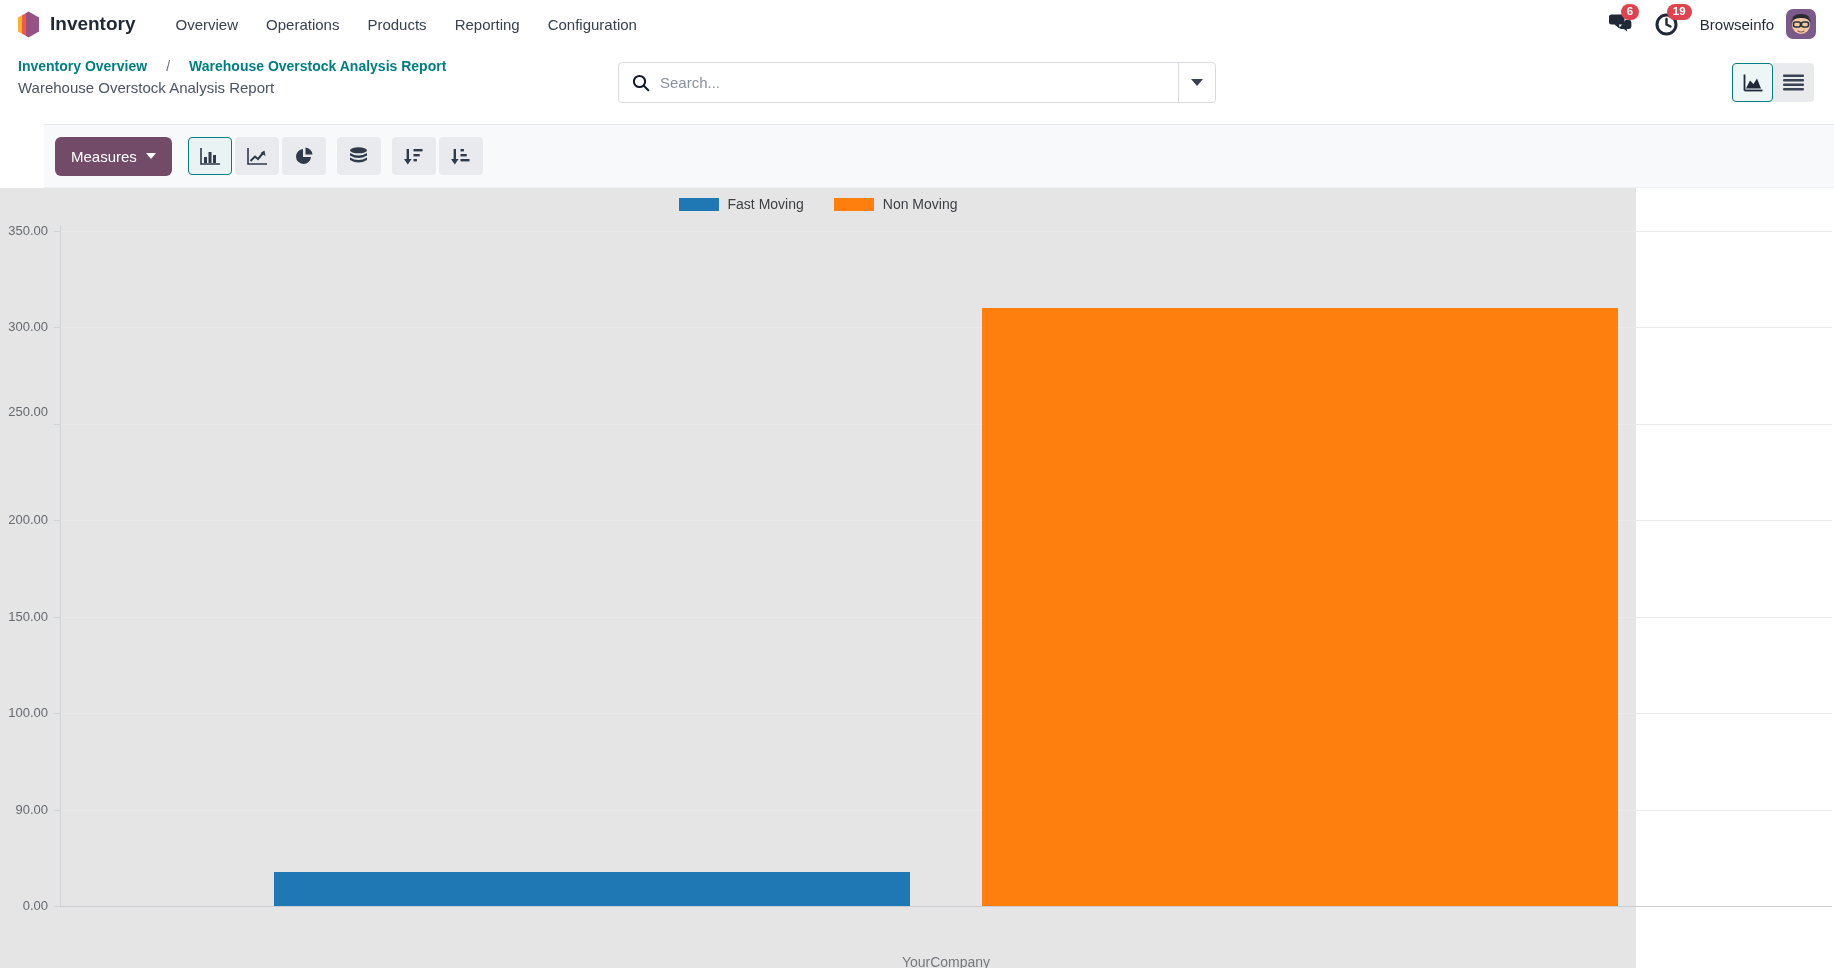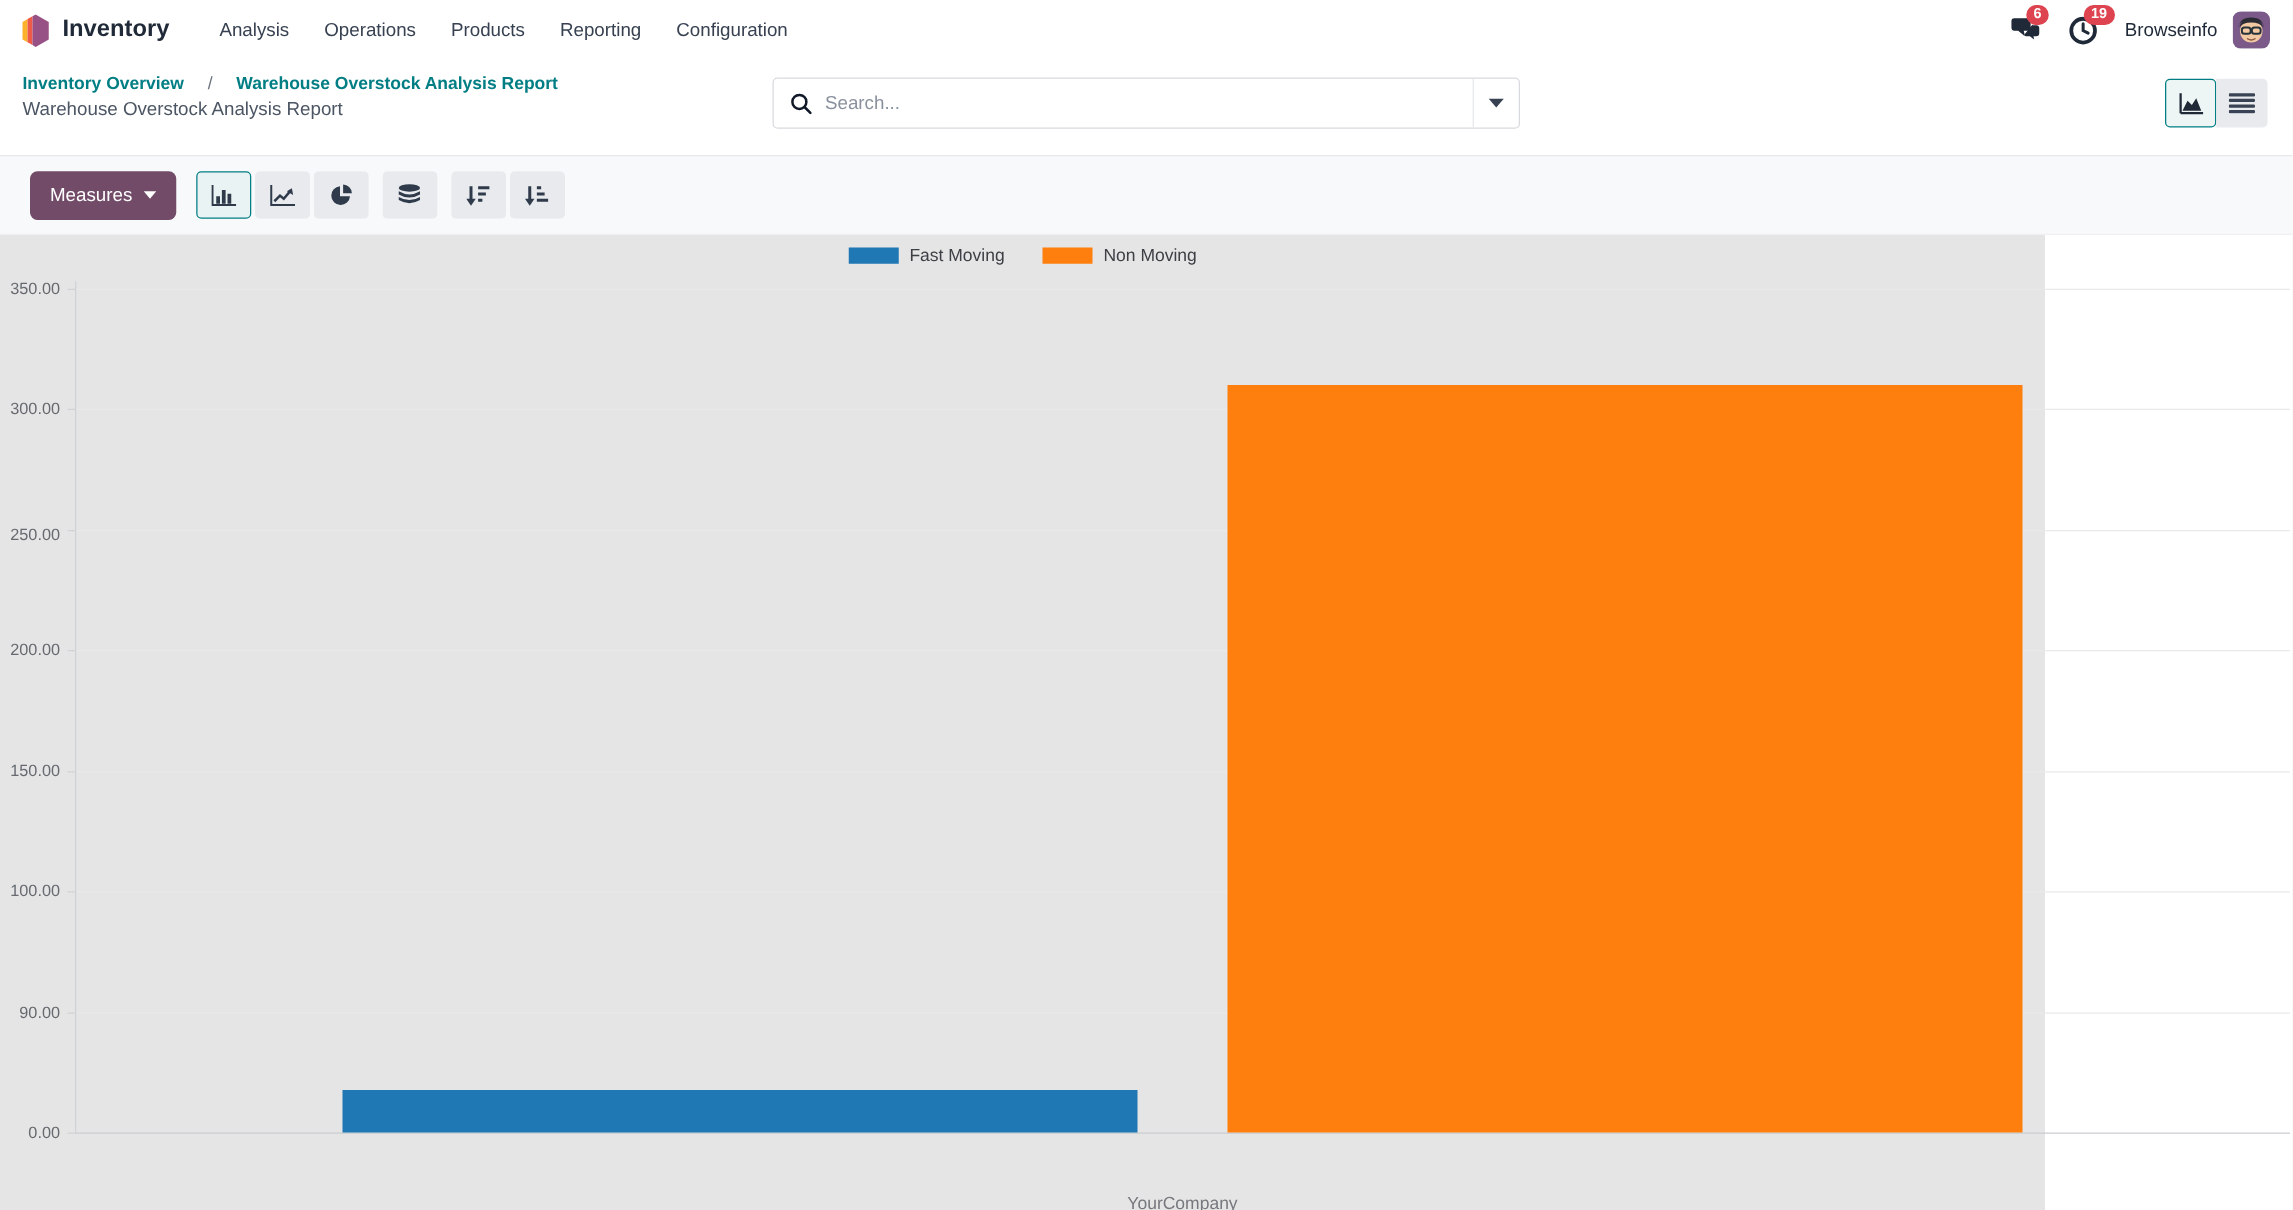--- a/index.html
+++ b/index.html
@@ -43,21 +43,21 @@
     border-top:7px solid #374151; }
   .switcher{ position:absolute; right:20px; top:15px; display:flex; }
   .switch-btn{ width:41px; height:39px; display:flex; align-items:center; justify-content:center;
     background:#e8eaed; cursor:pointer; color:#2f3a4a; }
   .switch-btn.first{ border-radius:4px 0 0 4px; }
   .switch-btn.last{ border-radius:0 4px 4px 0; }
   .switch-btn.active{ background:#edf5f5; border:1px solid #017e84; border-radius:4px; color:#1f2937; }
 
   
   .toolbar{ height:64px; background:#f8f9fb; border-top:1px solid #e6e8eb;
-    border-bottom:1px solid #eef0f2; display:flex; align-items:center; padding:0 24px; }
+    border-bottom:1px solid #eef0f2; display:flex; align-items:center; padding:0 11px;margin-left:44px; }
   .measures-btn{ height:39px; background:#714B67; color:#fff; border:none; border-radius:6px;
     font-size:15px; font-family:inherit; padding:0 16px; display:flex; align-items:center; gap:9px;
     cursor:pointer; }
   .measures-btn .caret{ width:0; height:0; border-left:5px solid transparent;
     border-right:5px solid transparent; border-top:6px solid #fff; }
   .chart-btns{ display:flex; align-items:center; margin-left:16px; gap:3px; }
   .cbtn{ width:44px; height:38px; background:#e8eaed; border:1px solid transparent; border-radius:4px;
     display:flex; align-items:center; justify-content:center; color:#2f3a4a; cursor:pointer; }
   .cbtn.active{ background:#eaf3f3; border-color:#017e84; }
   .cbtn.gap{ margin-left:8px; }
@@ -85,21 +85,21 @@
     <div class="brand">
       <span style="display:flex;">
         <svg width="27" height="29" viewBox="0 0 27 29">
           <polygon points="4,7.5 8,5.2 8,23.8 4,21.5" fill="#fcb12b"></polygon>
           <polygon points="8,5.2 12,3 12,26 8,23.8" fill="#ed5b48"></polygon>
           <polygon points="12,3 14.5,1.5 25,7.5 25,21.5 14.5,27.5 12,26" fill="#985184"></polygon>
         </svg>
       </span>
       <span class="brand-name">Inventory</span>
     </div>
-    <span class="nav-item">Analysis</span>
+    <span class="nav-item">Overview</span>
     <span class="nav-item">Operations</span>
     <span class="nav-item">Products</span>
     <span class="nav-item">Reporting</span>
     <span class="nav-item">Configuration</span>
   </div>
   <div class="nav-right">
     <div class="icon-btn">
       <span style="display:flex;">
         <svg width="24" height="22" viewBox="0 0 24 22" fill="#1f2937">
           <path d="M2.5 1.5h10.5a2.5 2.5 0 0 1 2.5 2.5v5a2.5 2.5 0 0 1-2.5 2.5h-3l1 4.5-5.5-4.5H2.5A2.5 2.5 0 0 1 0 9V4a2.5 2.5 0 0 1 2.5-2.5z"></path>
@@ -267,21 +267,21 @@
       <div class="ytick" style="left: 54px; top: 525px;"></div>
       <div class="ylabel" style="left: 0px; top: 517px;">100.00</div>
       <div class="gridline" style="left: 60px; top: 429px; width: 1772px;"></div>
       <div class="ytick" style="left: 54px; top: 429px;"></div>
       <div class="ylabel" style="left: 0px; top: 421px;">150.00</div>
       <div class="gridline" style="left: 60px; top: 332px; width: 1772px;"></div>
       <div class="ytick" style="left: 54px; top: 332px;"></div>
       <div class="ylabel" style="left: 0px; top: 324px;">200.00</div>
       <div class="gridline" style="left: 60px; top: 236px; width: 1772px;"></div>
       <div class="ytick" style="left: 54px; top: 236px;"></div>
-      <div class="ylabel" style="left: 0px; top: 232px;">250.00</div>
+      <div class="ylabel" style="left: 0px; top: 216px;">250.00</div>
       <div class="gridline" style="left: 60px; top: 139px; width: 1772px;"></div>
       <div class="ytick" style="left: 54px; top: 139px;"></div>
       <div class="ylabel" style="left: 0px; top: 131px;">300.00</div>
       <div class="gridline" style="left: 60px; top: 43px; width: 1772px;"></div>
       <div class="ytick" style="left: 54px; top: 43px;"></div>
       <div class="ylabel" style="left: 0px; top: 35px;">350.00</div>
       <div class="yaxis-line" style="left: 60px; top: 37px; height: 681px;"></div>
       <div class="bar" style="left: 274px; width: 636px; top: 684.25px; height: 33.75px; background: rgb(31, 119, 180);"></div>
       <div class="bar" style="left: 982px; width: 636px; top: 120.143px; height: 597.857px; background: rgb(255, 127, 14);"></div>
       <div class="xlabel" style="left: 746px; top: 763px; width: 400px;">

